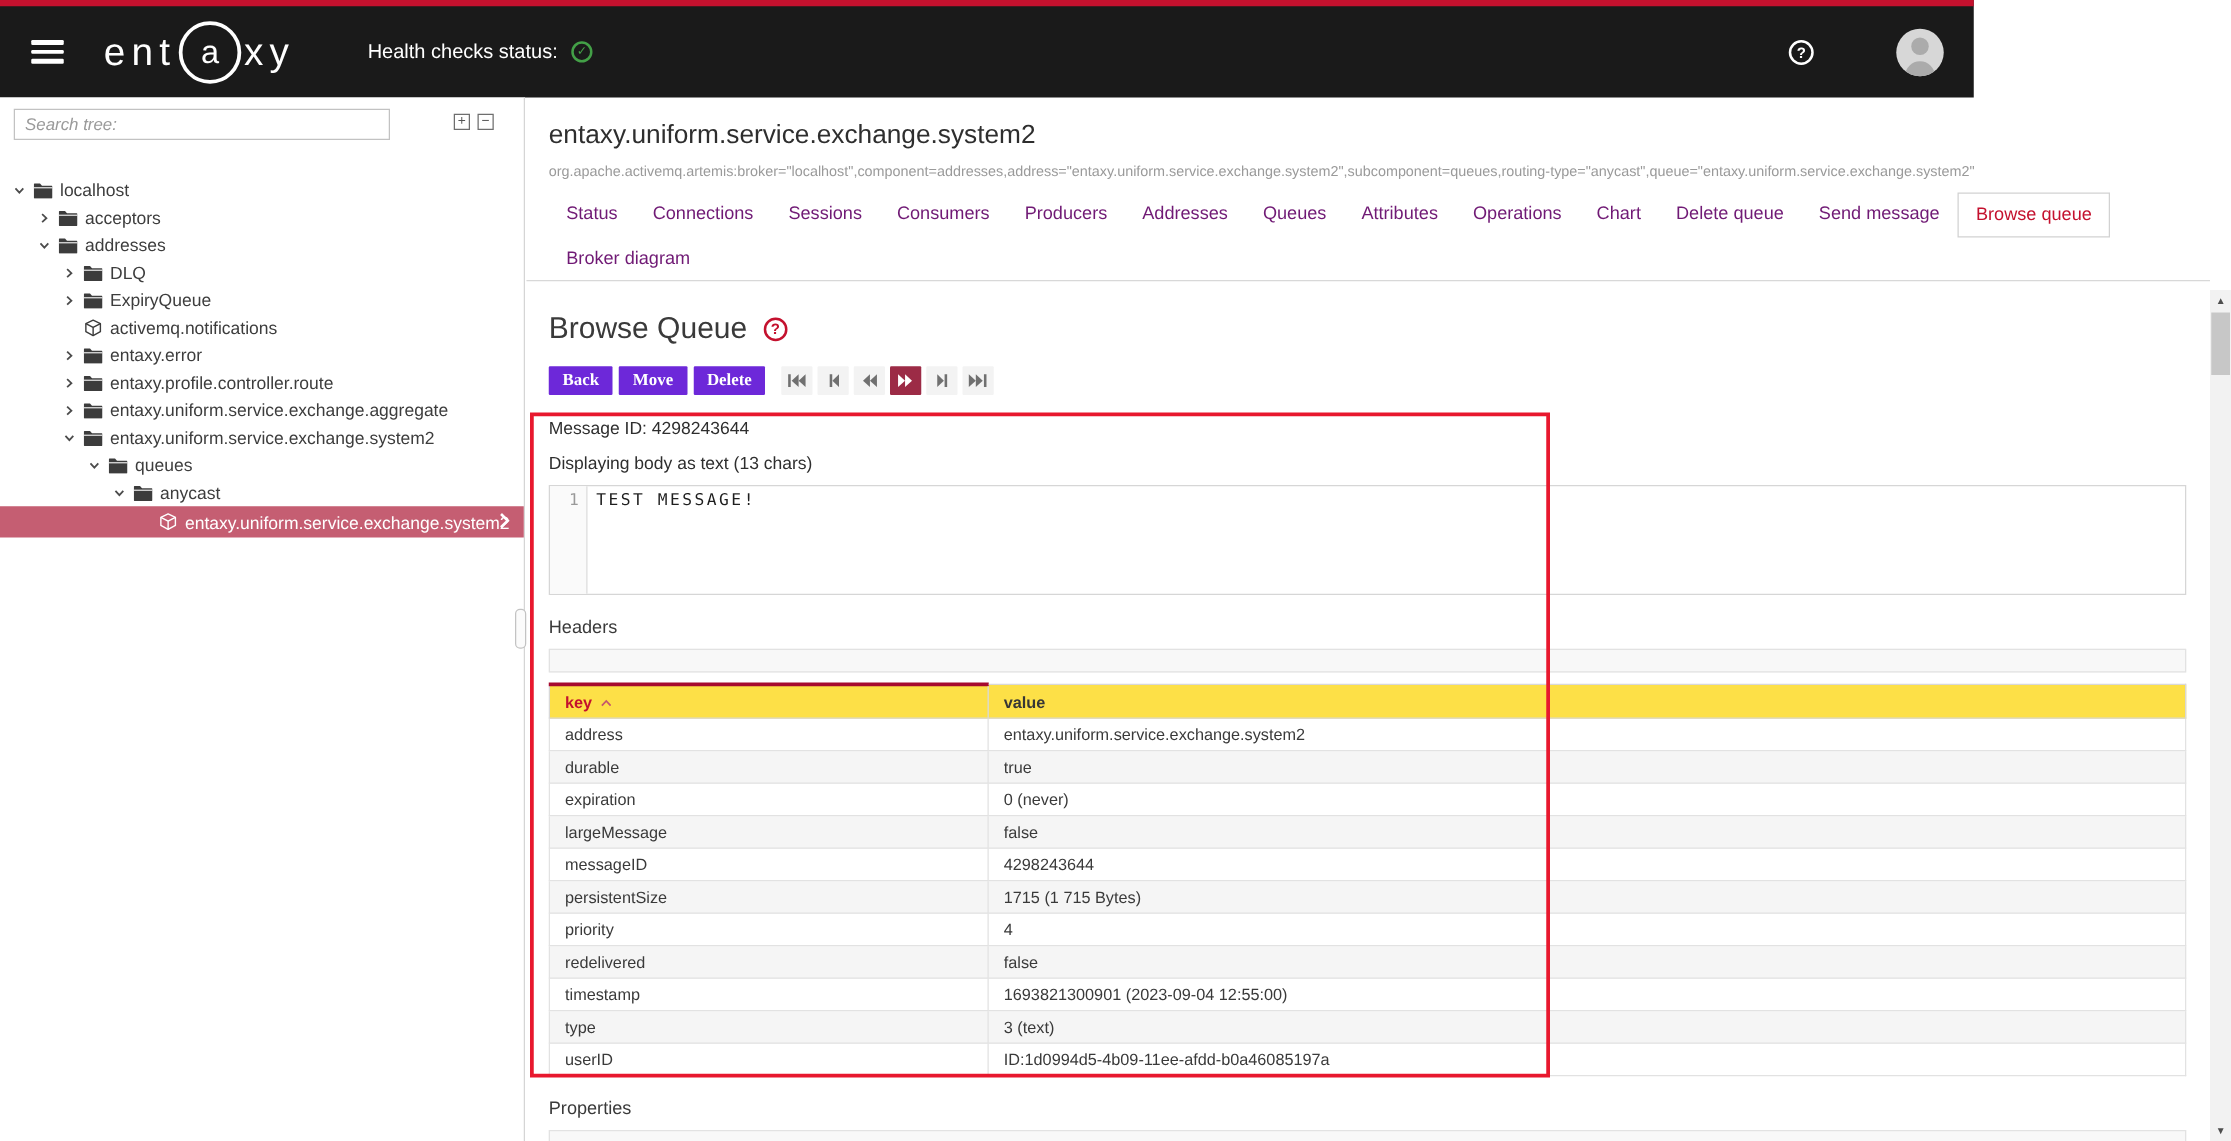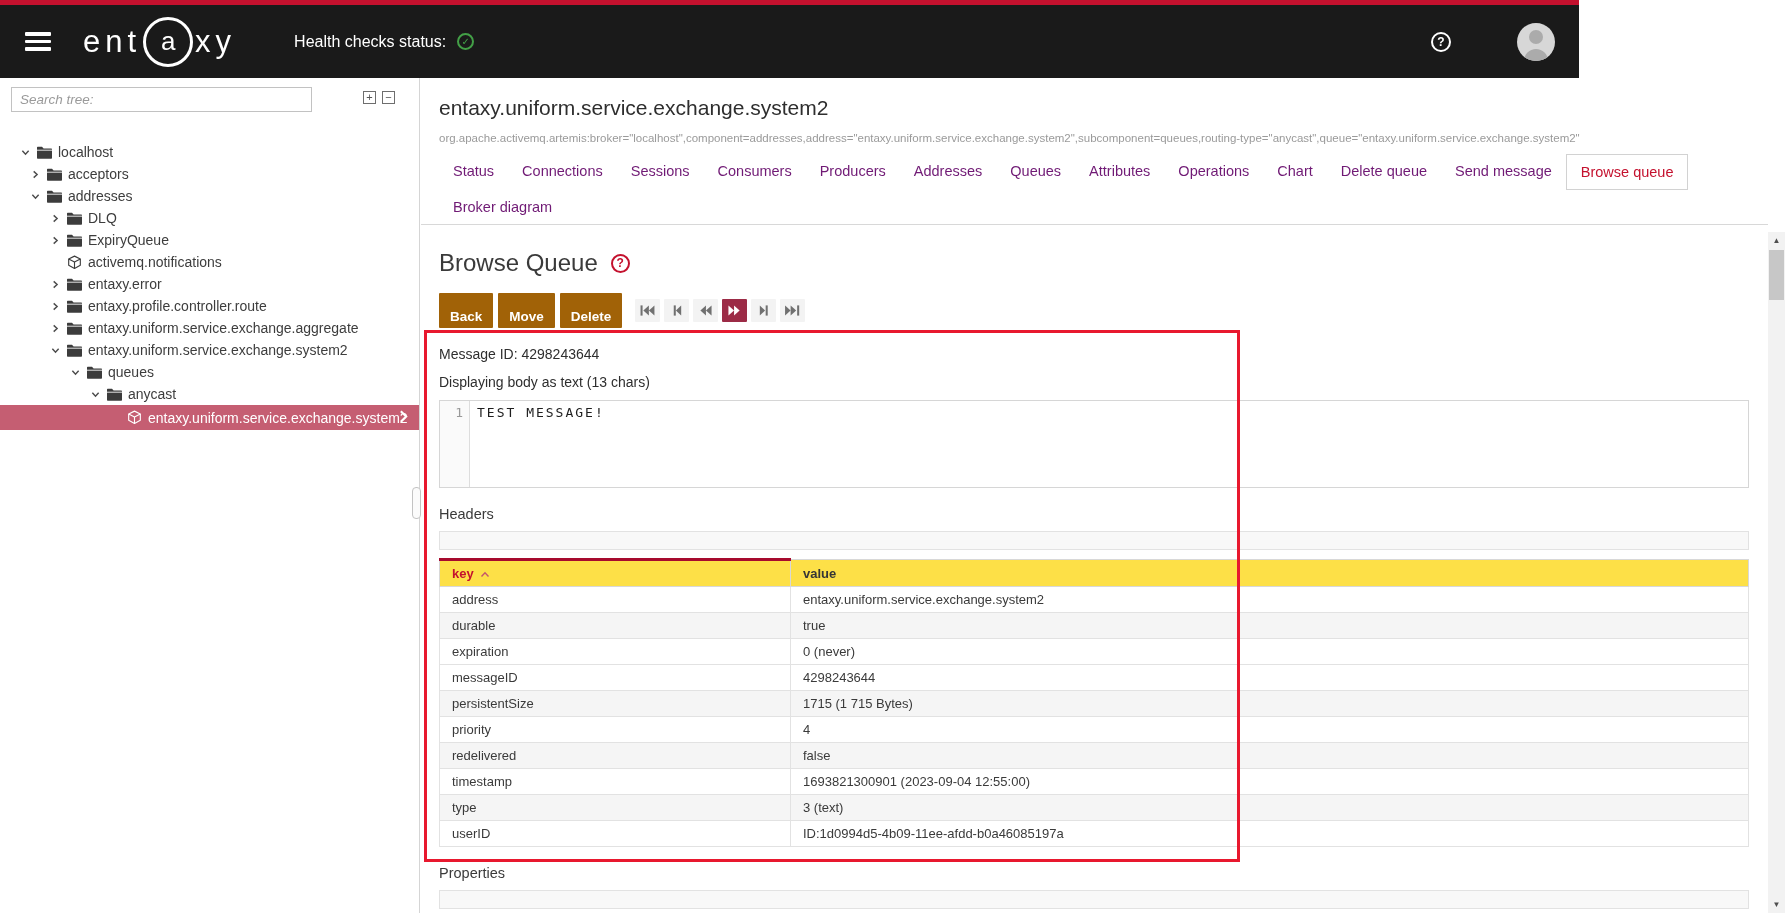--- a/index.html
+++ b/index.html
@@ -62,23 +62,23 @@
   .tabs-divider { border-bottom:1px solid #d8d8d8; margin-right:17px; }
   .tab-content { padding-left:18px; }
 
   .bq-heading { margin-top:24px; font-size:24px; font-weight:400; color:#3a3a3a;
     display:flex; align-items:center; gap:13px; }
   .help-red { width:19px; height:19px; border:2px solid #c4112e; border-radius:50%;
     display:flex; align-items:center; justify-content:center; cursor:pointer; }
   .help-red::after { content:"?"; color:#c4112e; font-size:12px; font-weight:bold; }
 
   .toolbar { margin-top:16px; display:flex; align-items:center; gap:5px; }
-  .btn { background:#a16207; color:#fff; font-size:13.5px; font-weight:bold;
-    padding:16px 11px 4px; border:none; border-radius:1px; cursor:pointer;
-    font-family:Liberation Sans, sans-serif; }
+  .btn { background:#6d28d9; color:#fff; font-size:13.5px; font-weight:bold;
+    padding:3px 11px 4px; border:none; border-radius:1px; cursor:pointer;
+    font-family:Liberation Serif, serif; }
   .pager { display:flex; gap:4px; margin-left:8px; }
   .pbtn { width:25px; height:23px; background:#f3f3f3; display:flex; align-items:center;
     justify-content:center; cursor:pointer; border-radius:1px; }
   .pbtn svg { fill:#707070; }
   .pbtn.active { background:#9c2b46; }
   .pbtn.active svg { fill:#fff; }
 
   .msg-id { margin-top:18px; font-size:14px; color:#2e2e2e; }
   .body-line { margin-top:12px; font-size:14px; color:#2e2e2e; }
   .editor { margin-top:10px; width:1310px; height:88px; border:1px solid #d6d6d6; display:flex; }
@@ -144,21 +144,21 @@
 
 <div class="sidebar">
   <div class="search-row">
     <input class="search-input" type="text" placeholder="Search tree:" style="">
     <div class="tree-tools">
       <span class="sq-ic">+</span>
       <span class="sq-ic">−</span>
     </div>
   </div>
   <div class="tree">
-      <div class="tree-row" style="padding-left: 21px;">
+      <div class="tree-row" style="padding-left: 11px;">
         <span class="chev">
           <svg width="9" height="9" viewBox="0 0 10 10">
             <path d="M1.5 3 L5 6.8 L8.5 3" fill="none" stroke="#4c4c4c" stroke-width="1.6"></path>
           </svg>
         </span>
         <span class="ticon">
           <svg width="15" height="13" viewBox="0 0 15 13">
             <path fill="#3c3c3c" d="M0 1.5 Q0 .8 .7 .8 L5 .8 L6.6 2.6 L14.3 2.6 Q15 2.6 15 3.3 L15 12 Q15 12.7 14.3 12.7 L.7 12.7 Q0 12.7 0 12 Z"></path>
             <rect x="0" y="3.7" width="15" height="1" fill="#fff" opacity="0.85"></rect>
           </svg>
@@ -443,20 +443,24 @@
             <td>entaxy.uniform.service.exchange.system2</td>
           </tr>
           <tr class="shaded">
             <td>durable</td>
             <td>true</td>
           </tr>
           <tr class="">
             <td>expiration</td>
             <td>0 (never)</td>
           </tr>
+          <tr class="shaded">
+            <td>largeMessage</td>
+            <td>false</td>
+          </tr>
           <tr class="">
             <td>messageID</td>
             <td>4298243644</td>
           </tr>
           <tr class="shaded">
             <td>persistentSize</td>
             <td>1715 (1 715 Bytes)</td>
           </tr>
           <tr class="">
             <td>priority</td>

